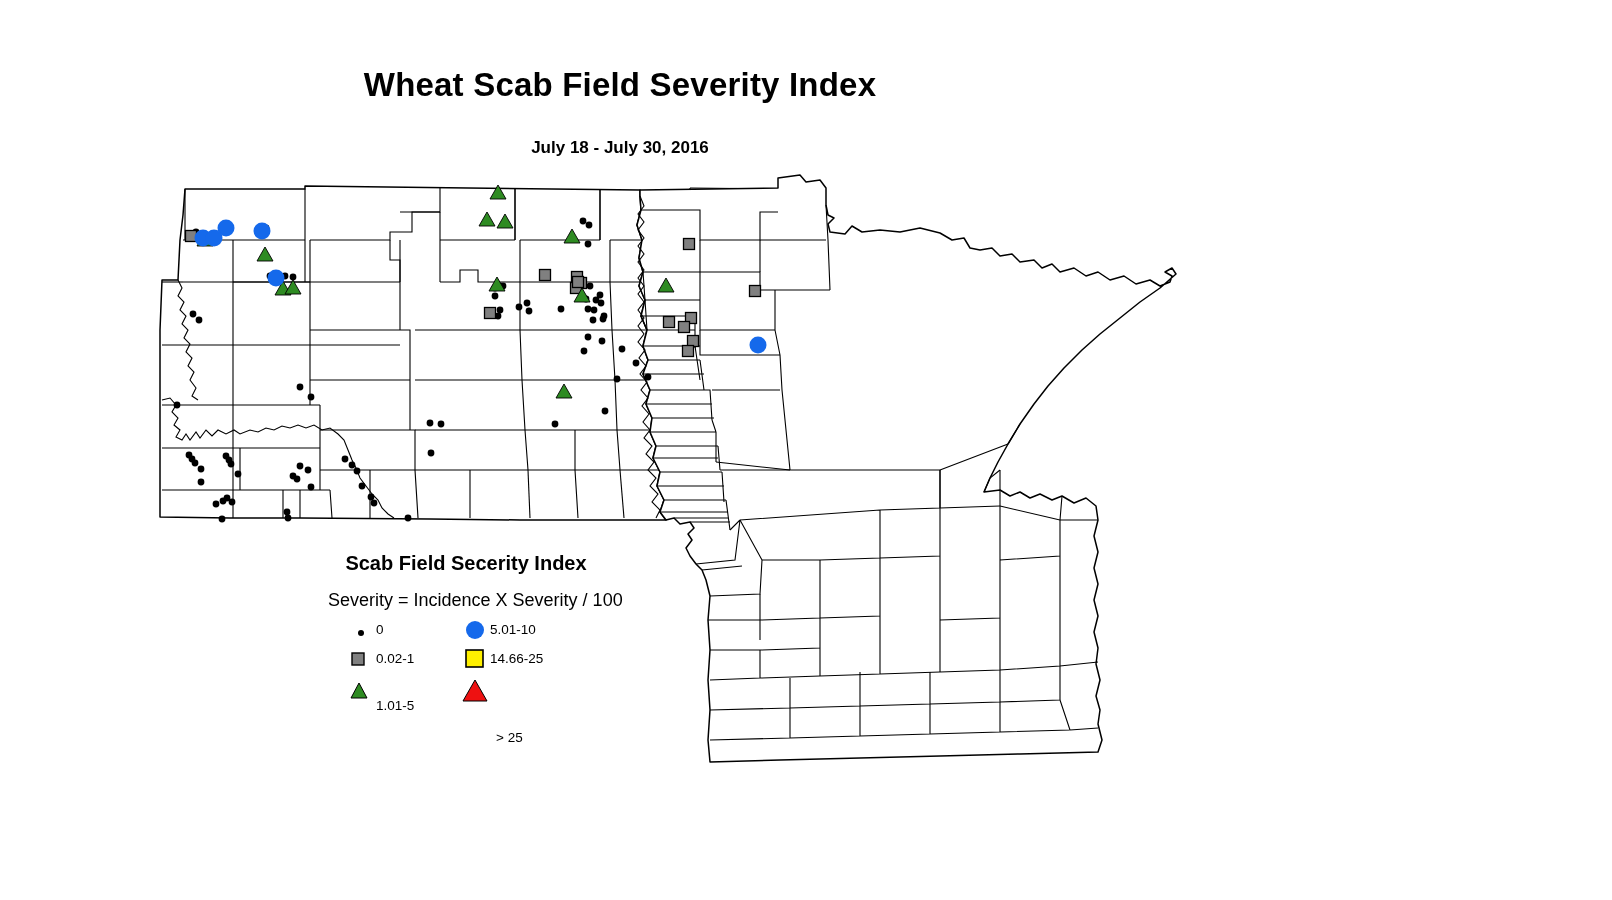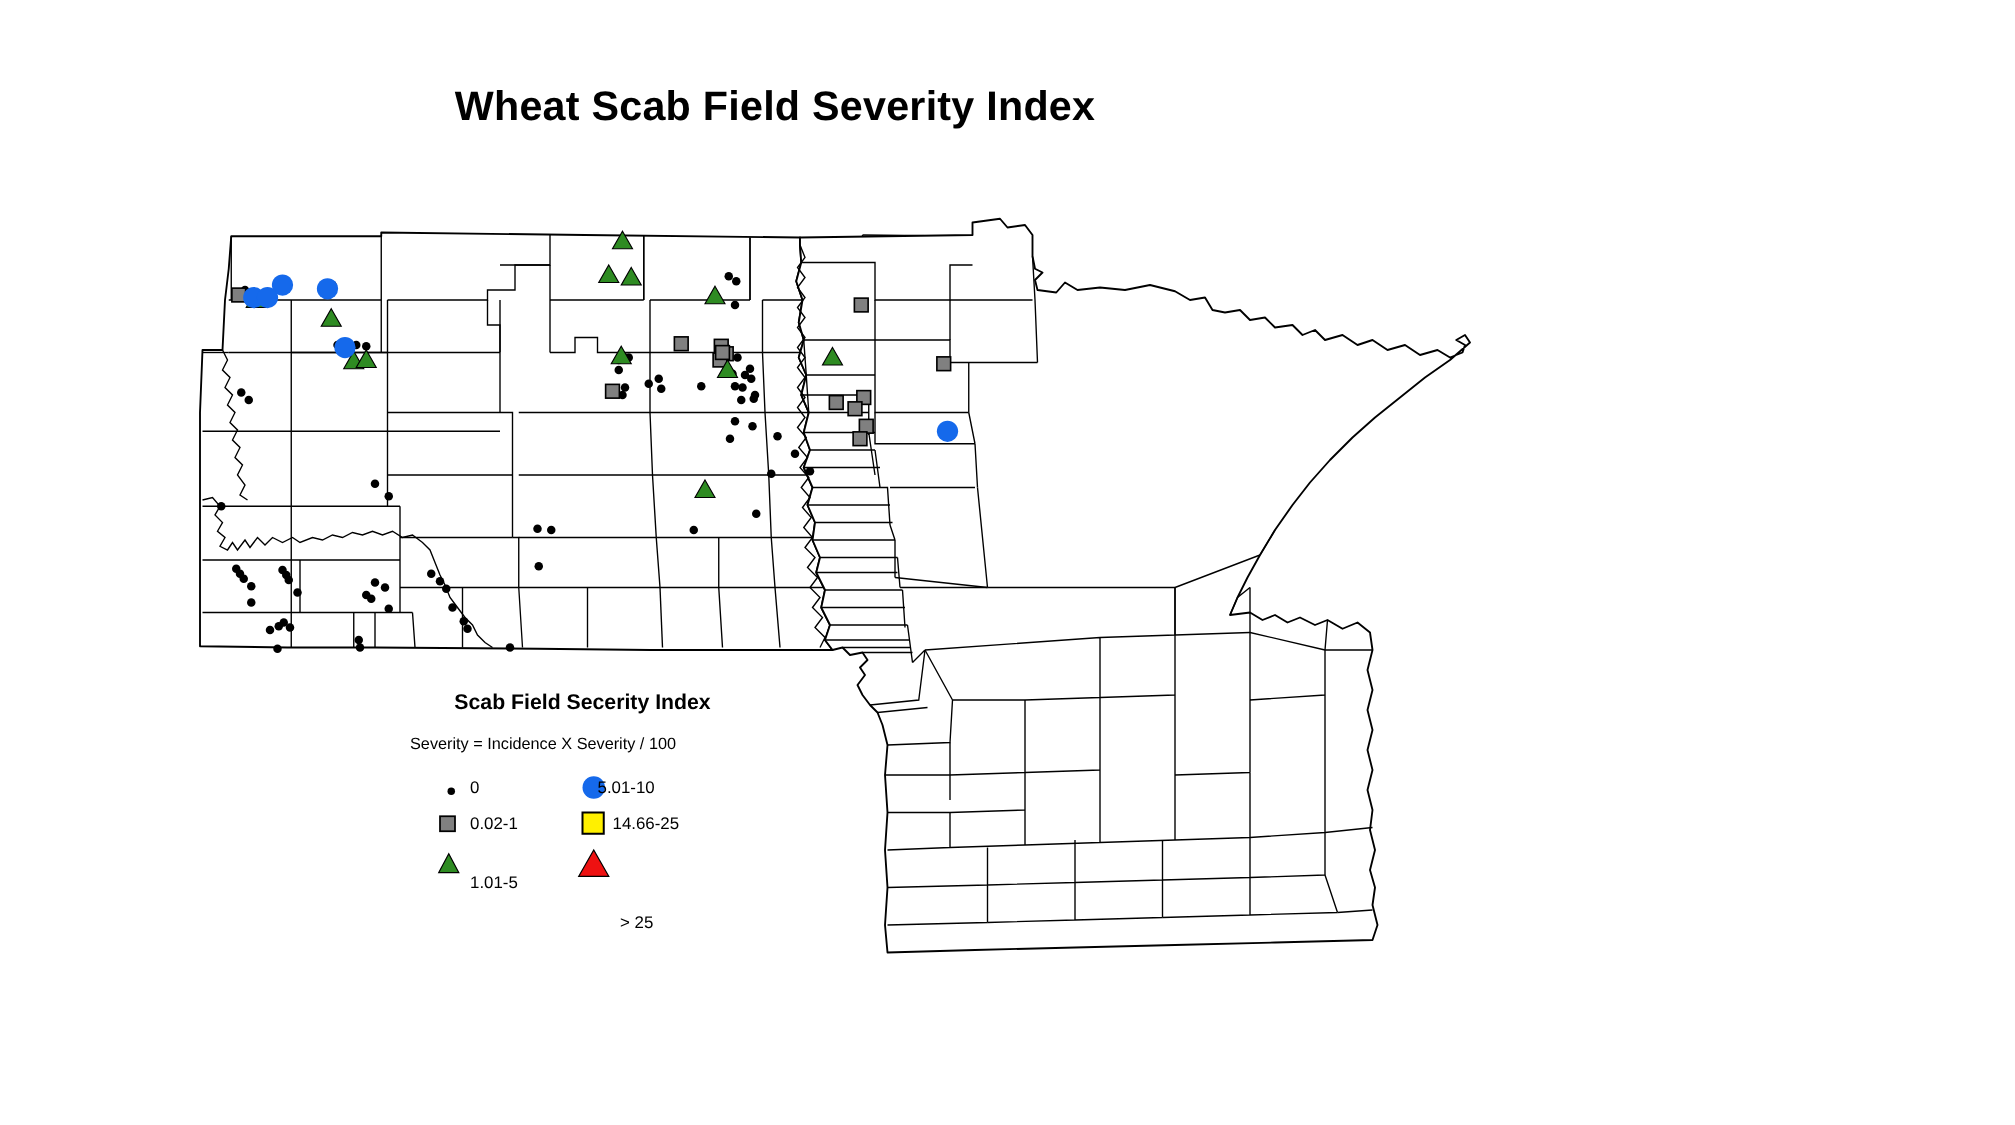--- a/index.html
+++ b/index.html
@@ -17,32 +17,33 @@
   }
 
   #mapwrap{position:absolute;left:0;top:0;width:1612px;height:900px;}
   svg{display:block;}
   .bound{fill:#ffffff;stroke:#000000;stroke-width:1.5;stroke-linejoin:round;}
   .cnty{fill:none;stroke:#000000;stroke-width:1.1;}
   .riv{fill:none;stroke:#000000;stroke-width:1.1;}
 
   
   #legend{position:absolute;left:328px;top:552px;width:300px;}
-  #legTitle{font-size:17px;font-weight:bold;text-align:center;
+  #legTitle{font-size:20px;font-weight:bold;text-align:center;
             width:260px;margin-left:8px;}
-  #legSub{font-size:13px;margin-top:15px;width:300px;text-align:left;}
+  #legSub{font-size:18px;margin-top:15px;width:300px;text-align:left;}
   .legsym{position:absolute;}
   .leglab{position:absolute;font-size:13.5px;white-space:nowrap;}
 </style>
 </head>
 <body>
 
 <div id="stage">
 
   <div id="title">Wheat Scab Field Severity Index</div>
+  <div id="subtitle">July 18 - July 30, 2016</div>
 
   <div id="mapwrap">
   <svg width="1612" height="900" viewBox="0 0 1612 900">
 
     <g>
       <path class="bound" d="M185,189 L305,189 L305,186 L468,188 L640,190 L640,196 L641,210 L637,225
         L642,240 L639,258 L643,272 L639,286 L645,300 L641,316 L647,330 L643,346 L648,360
         L643,374 L650,390 L646,404 L652,418 L650,432 L656,446 L653,458 L660,472 L657,486
         L664,500 L660,512 L666,520
         L520,520 L430,519 L300,518 L230,518 L160,517
@@ -336,21 +337,21 @@
           <polygon points="11,3 19,18 3,18" fill="#2E8B22" stroke="#000" stroke-width="1"></polygon>
         </svg>
     </div>
     <div class="leglab" style="left:48px;top:134px;margin-top:12px;">1.01-5</div>
 
     <div class="legsym" style="left:134px;top:63px;">
       <svg width="26" height="26">
           <circle cx="13" cy="15" r="9" fill="#1569EB"></circle>
         </svg>
     </div>
-    <div class="leglab" style="left:150px;top:70px;">5.01-10</div>
+    <div class="leglab" style="left:162px;top:70px;">5.01-10</div>
 
     <div class="legsym" style="left:134px;top:92px;">
       <svg width="26" height="26">
           <rect x="4" y="6" width="17" height="17" fill="#FFF000" stroke="#000" stroke-width="1.6"></rect>
         </svg>
     </div>
     <div class="leglab" style="left:162px;top:99px;">14.66-25</div>
 
     <div class="legsym" style="left:132px;top:124px;">
       <svg width="30" height="28">

